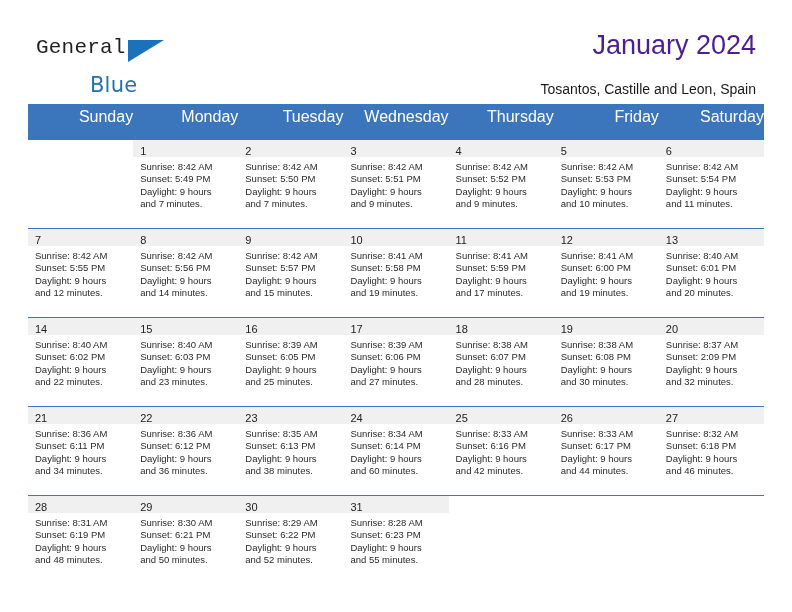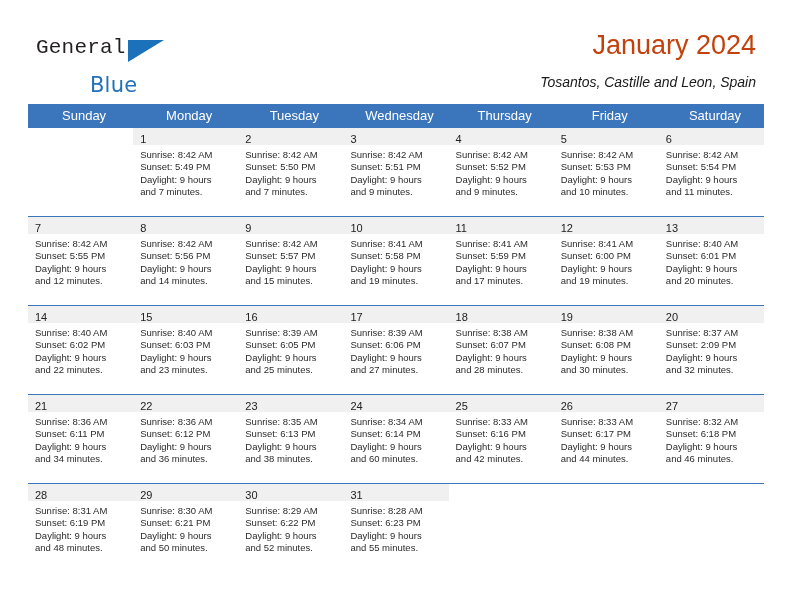--- a/index.html
+++ b/index.html
@@ -67,51 +67,50 @@
   .title-block {
     position: absolute;
     right: 36px;
     top: 28px;
     text-align: right;
     width: 480px;
   }
   .cal-title {
     font-size: 27px;
     font-weight: normal;
-    color: #c2410c;
+    color: #4c1d95;
     line-height: 34px;
     white-space: nowrap;
     font-family: "Liberation Sans", sans-serif;
   }
   .cal-sub {
-    margin-top: 11px;
+    margin-top: 18px;
     font-size: 14px;
     color: #1a1a1a;
     line-height: 18px;
     white-space: nowrap;
     font-family: "Liberation Sans", sans-serif;
-    font-style: italic;
   }
 
   
   .calendar {
     position: absolute;
     left: 28px;
     top: 104px;
     width: 736px;
     border-collapse: collapse;
     table-layout: fixed;
   }
   .calendar th {
     background: #3b76bc;
     color: #ffffff;
-    font-size: 13px;
+    font-size: 16px;
     font-weight: normal;
-    text-align: center;
-    padding: 4px 0 5px 7px;
+    text-align: right;
+    padding: 4px 0 14px 7px;
     height: 12px;
     font-family: "Liberation Sans", sans-serif;
   }
   .calendar td {
     vertical-align: top;
     padding: 0;
     width: 105.1px;
     border-top: 1px solid #3b76bc;
   }
   tr.week-row:first-of-type td {

